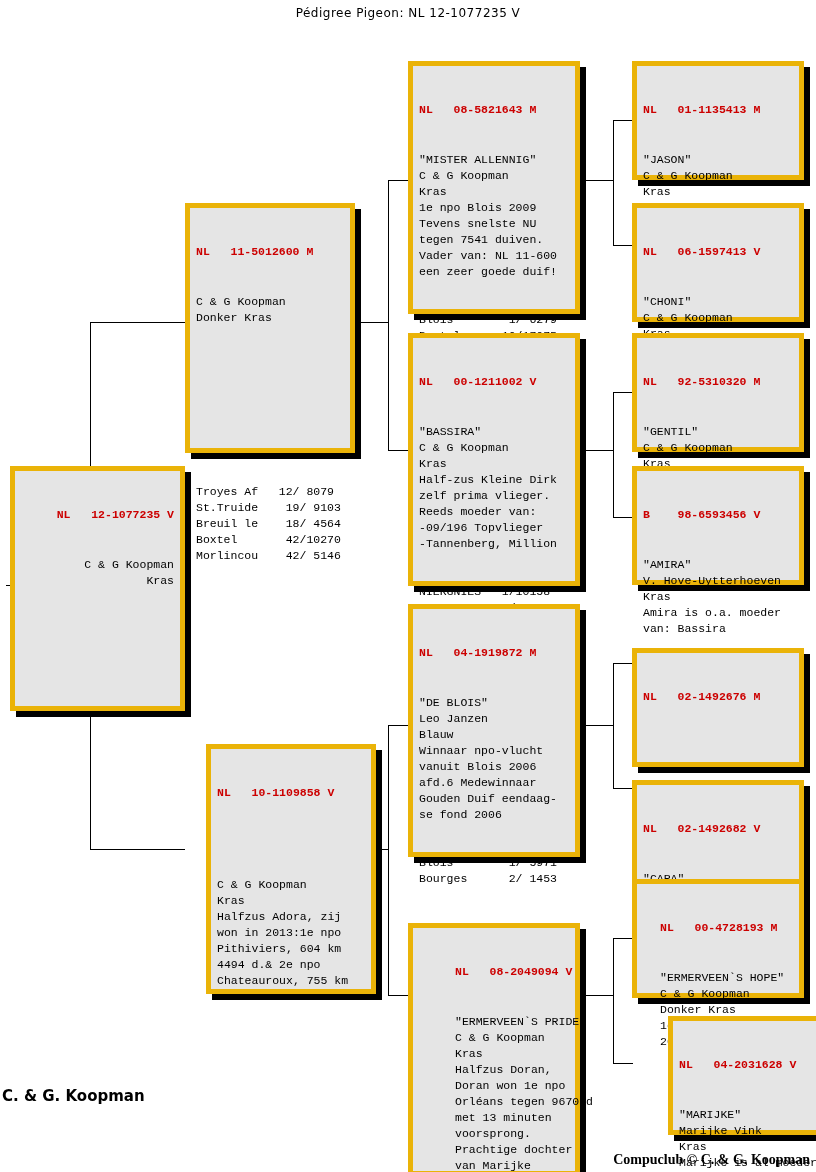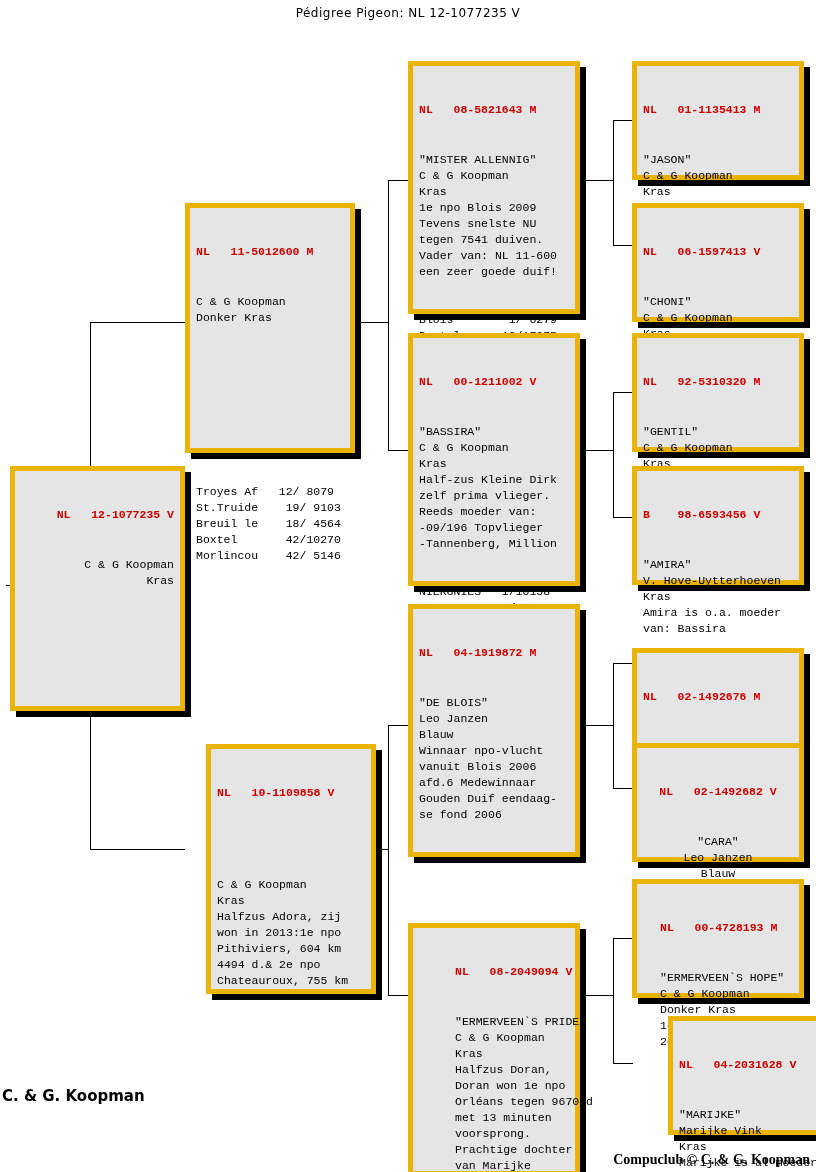--- a/index.html
+++ b/index.html
@@ -202,20 +202,22 @@
 <div class="card" style="left:408px; top:604px; width:172px; height:253px;font-family:Liberation Mono, monospace;">
   <span class="ring">NL   04-1919872 M</span>
   <span class="body">"DE BLOIS"
 Leo Janzen
 Blauw
 Winnaar npo-vlucht
 vanuit Blois 2006
 afd.6 Medewinnaar
 Gouden Duif eendaag-
 se fond 2006</span>
+  <span class="stats">Blois        1/ 5971
+Bourges      2/ 1453</span>
 </div>
 
 <div class="card" style="left:408px; top:923px; width:172px; height:253px;padding-left:42px;">
   <span class="ring">NL   08-2049094 V</span>
   <span class="body">"ERMERVEEN`S PRIDE"
 C &amp; G Koopman
 Kras
 Halfzus Doran,
 Doran won 1e npo
 Orléans tegen 9670 d
@@ -264,21 +266,21 @@
 
 <div class="card" style="left:632px; top:632px; width:172px; height:119px;margin-top:16px;">
   <span class="ring">NL   02-1492676 M</span>
   <span class="spacer"></span>
   <span class="body">Leo Janzen
 Blauw
 Vader van o.a. 1e
 npo Bois '06</span>
 </div>
 
-<div class="card" style="left:632px; top:743px; width:172px; height:119px;text-align:center;">
+<div class="card" style="left:632px; top:780px; width:172px; height:119px;">
   <span class="ring">NL   02-1492682 V</span>
   <span class="body">"CARA"
 Leo Janzen
 Blauw
 Moeder van o.a. 1e
 npo Blois '06</span>
 </div>
 
 <div class="card" style="left:632px; top:879px; width:172px; height:119px;padding-left:23px;">
   <span class="ring">NL   00-4728193 M</span>

